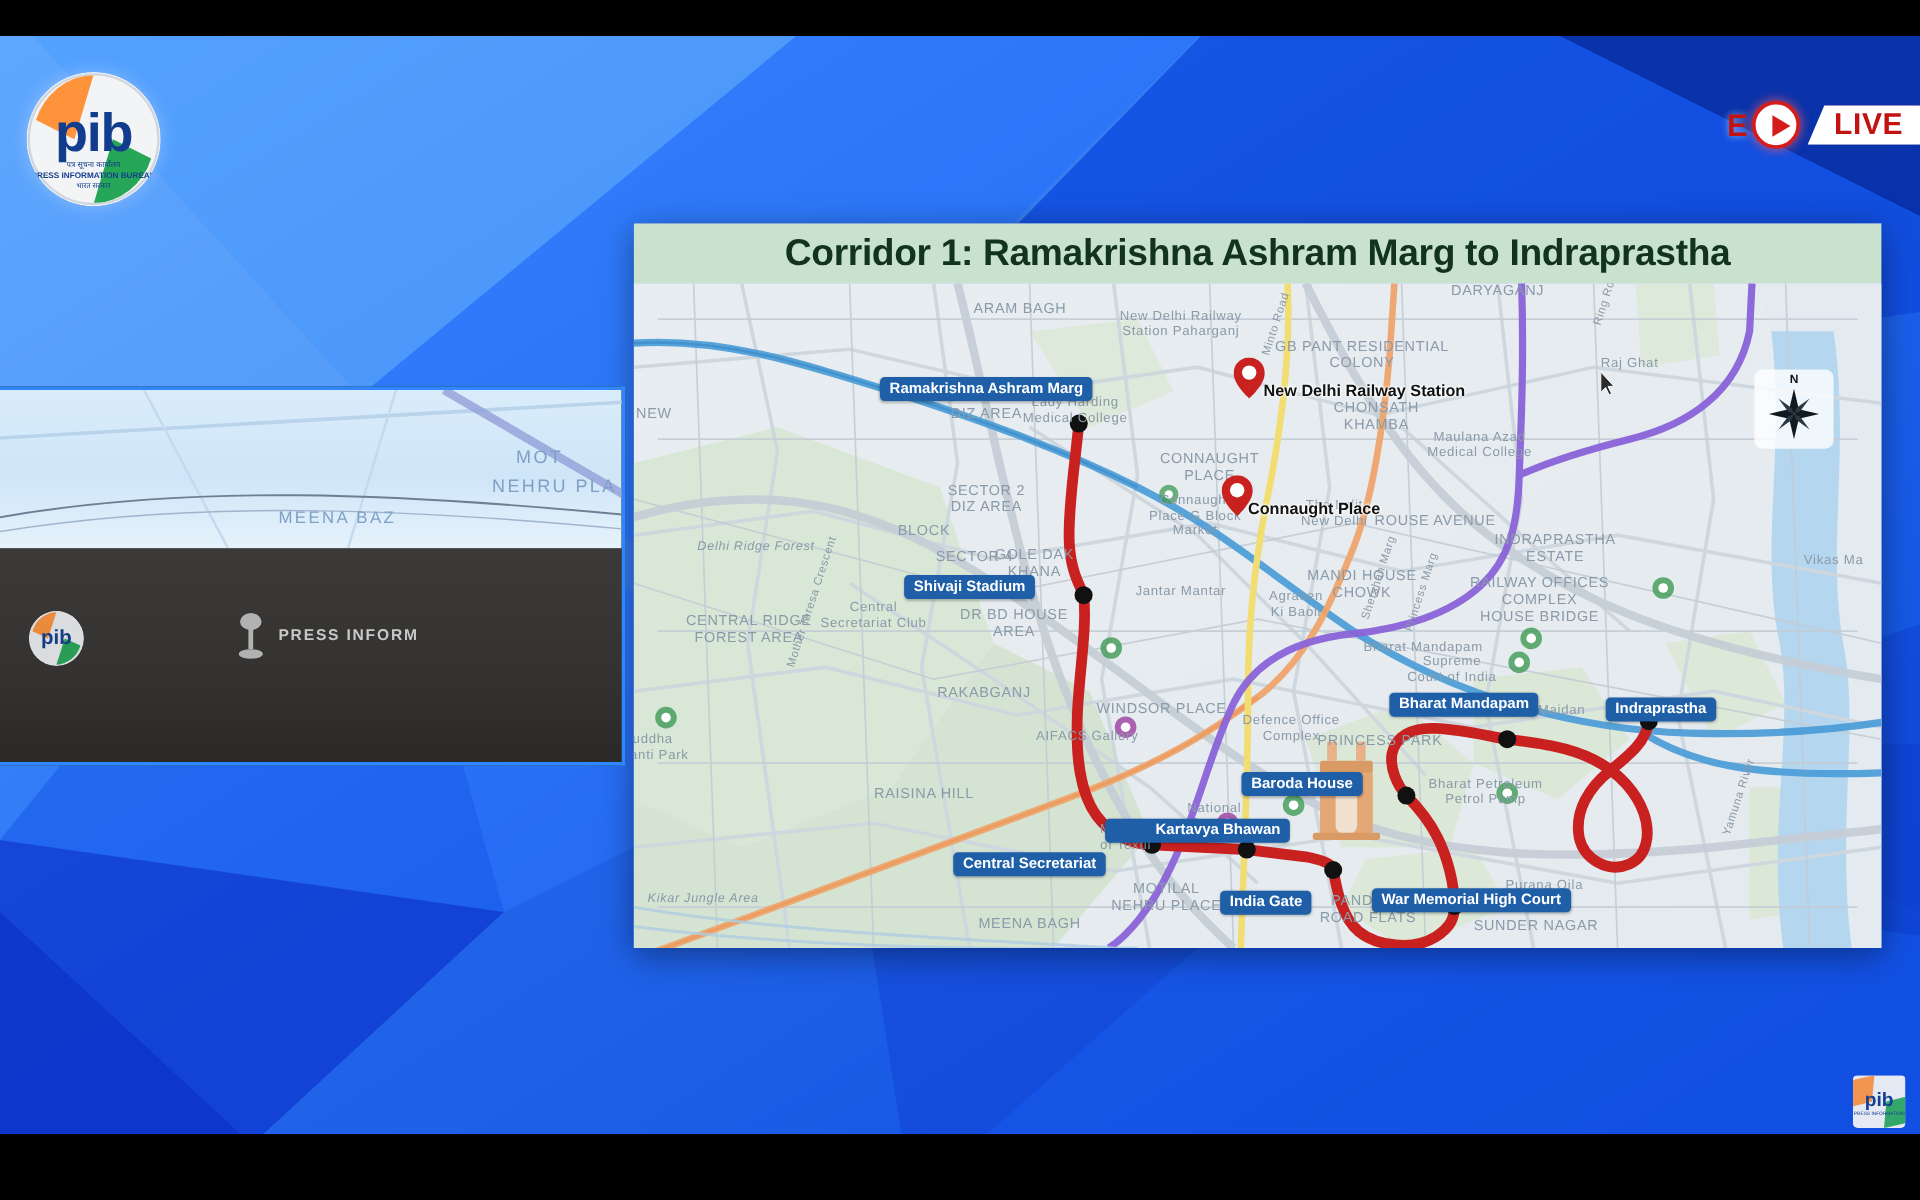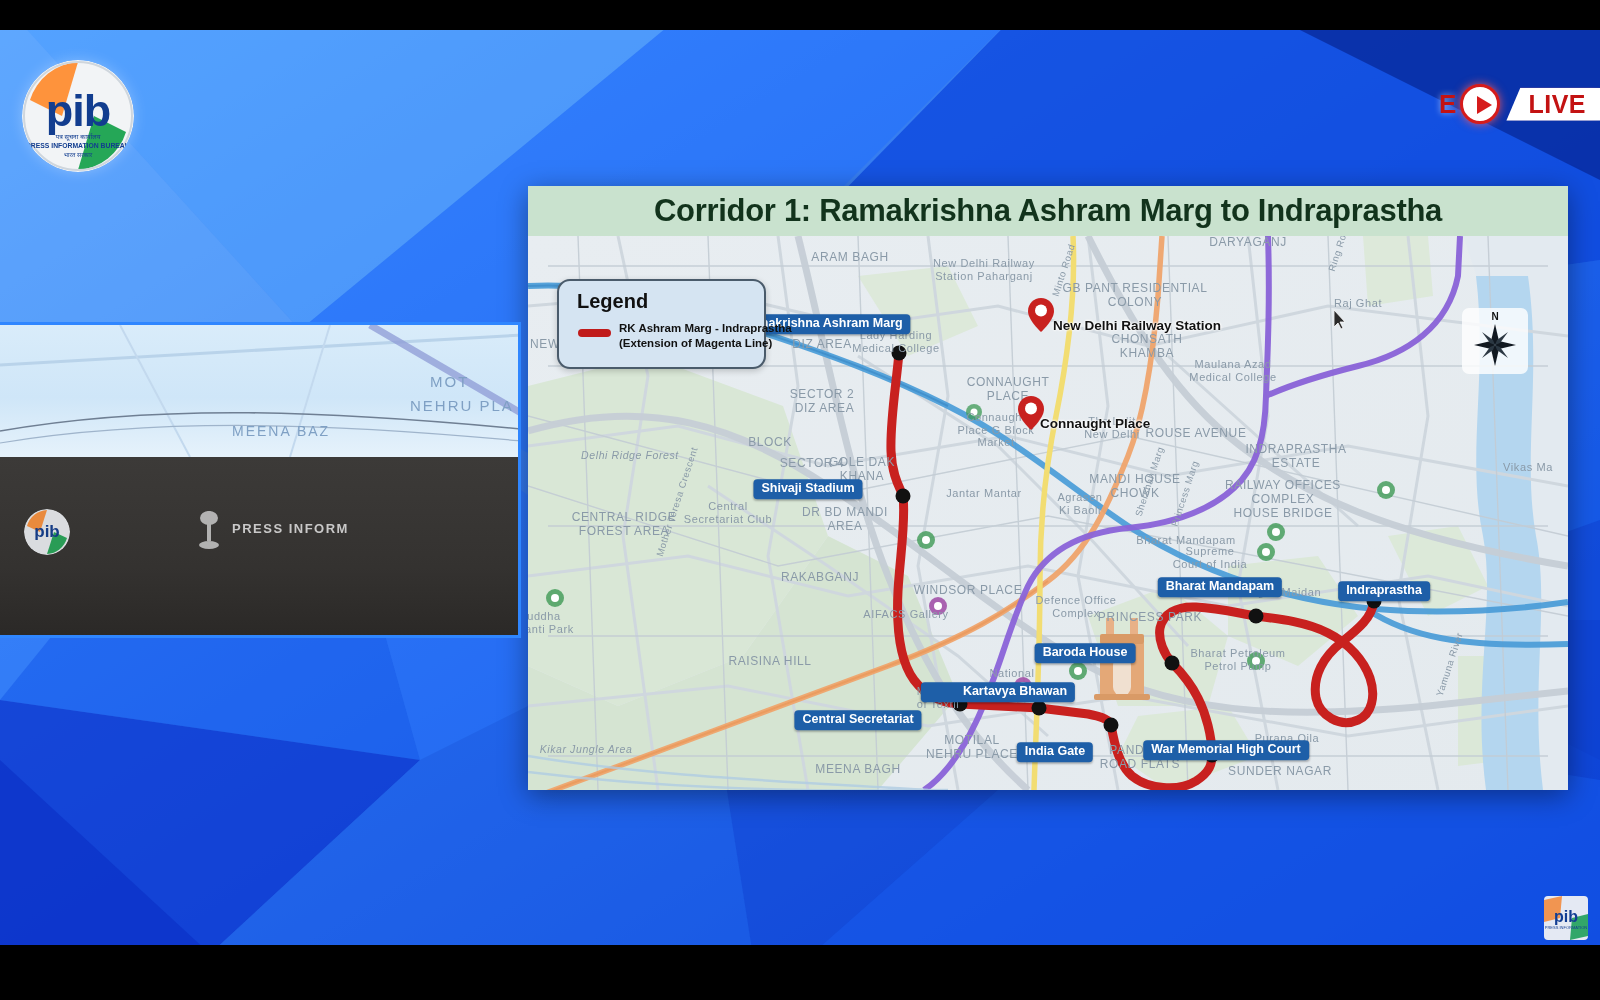--- a/index.html
+++ b/index.html
@@ -362,28 +362,28 @@
       <div id="area-labels">
           <div class="map-area-label big" style="left: 322px; top: 22px; transform: translate(-50%, -50%);"><span>ARAM BAGH</span></div>
           <div class="map-area-label big" style="left: 720px; top: 7px; transform: translate(-50%, -50%);"><span>DARYAGANJ</span></div>
           <div class="map-area-label " style="left: 830px; top: 67px; transform: translate(-50%, -50%);"><span>Raj Ghat</span></div>
           <div class="map-area-label big" style="left: 607px; top: 60px; transform: translate(-50%, -50%);"><span>GB PANT RESIDENTIAL</span><br><span>COLONY</span></div>
           <div class="map-area-label big" style="left: 619px; top: 111px; transform: translate(-50%, -50%);"><span>CHONSATH</span><br><span>KHAMBA</span></div>
           <div class="map-area-label " style="left: 705px; top: 135px; transform: translate(-50%, -50%);"><span>Maulana Azad</span><br><span>Medical College</span></div>
           <div class="map-area-label " style="left: 456px; top: 34px; transform: translate(-50%, -50%);"><span>New Delhi Railway</span><br><span>Station Paharganj</span></div>
           <div class="map-area-label big" style="left: 294px; top: 102px; transform: translate(-50%, -50%);"><span>SECTOR C</span><br><span>DIZ AREA</span></div>
           <div class="map-area-label " style="left: 368px; top: 106px; transform: translate(-50%, -50%);"><span>Lady Harding</span><br><span>Medical College</span></div>
-          <div class="map-area-label big" style="left: 294px; top: 166px; transform: translate(-50%, -50%); text-align: right;"><span>SECTOR 2</span><br><span>DIZ AREA</span></div>
+          <div class="map-area-label big" style="left: 294px; top: 180px; transform: translate(-50%, -50%);"><span>SECTOR 2</span><br><span>DIZ AREA</span></div>
           <div class="map-area-label big" style="left: 242px; top: 207px; transform: translate(-50%, -50%);"><span>BLOCK</span></div>
           <div class="map-area-label big" style="left: 284px; top: 228px; transform: translate(-50%, -50%);"><span>SECTOR 4</span></div>
           <div class="map-area-label big" style="left: 334px; top: 234px; transform: translate(-50%, -50%);"><span>GOLE DAK</span><br><span>KHANA</span></div>
           <div class="map-area-label italic" style="left: 102px; top: 219px; transform: translate(-50%, -50%);"><span>Delhi Ridge Forest</span></div>
           <div class="map-area-label big" style="left: 96px; top: 289px; transform: translate(-50%, -50%);"><span>CENTRAL RIDGE</span><br><span>FOREST AREA</span></div>
           <div class="map-area-label " style="left: 200px; top: 277px; transform: translate(-50%, -50%);"><span>Central</span><br><span>Secretariat Club</span></div>
-          <div class="map-area-label big" style="left: 317px; top: 284px; transform: translate(-50%, -50%);"><span>DR BD MANDI</span><br><span>AREA</span></div>
+          <div class="map-area-label big" style="left: 317px; top: 284px; transform: translate(-50%, -50%);"><span>DR BD HOUSE</span><br><span>AREA</span></div>
           <div class="map-area-label big" style="left: 292px; top: 342px; transform: translate(-50%, -50%);"><span>RAKABGANJ</span></div>
           <div class="map-area-label " style="left: 456px; top: 257px; transform: translate(-50%, -50%);"><span>Jantar Mantar</span></div>
           <div class="map-area-label big" style="left: 480px; top: 154px; transform: translate(-50%, -50%);"><span>CONNAUGHT</span><br><span>PLACE</span></div>
           <div class="map-area-label " style="left: 468px; top: 194px; transform: translate(-50%, -50%);"><span>Connaught</span><br><span>Place G Block</span><br><span>Market</span></div>
           <div class="map-area-label " style="left: 584px; top: 192px; transform: translate(-50%, -50%);"><span>The Lalit</span><br><span>New Delhi</span></div>
           <div class="map-area-label big" style="left: 668px; top: 198px; transform: translate(-50%, -50%);"><span>ROUSE AVENUE</span></div>
           <div class="map-area-label big" style="left: 768px; top: 221px; transform: translate(-50%, -50%);"><span>INDRAPRASTHA</span><br><span>ESTATE</span></div>
           <div class="map-area-label big" style="left: 755px; top: 264px; transform: translate(-50%, -50%);"><span>RAILWAY OFFICES</span><br><span>COMPLEX</span><br><span>HOUSE BRIDGE</span></div>
           <div class="map-area-label " style="left: 1000px; top: 231px; transform: translate(-50%, -50%);"><span>Vikas Ma</span></div>
           <div class="map-area-label " style="left: 552px; top: 268px; transform: translate(-50%, -50%);"><span>Agrasen</span><br><span>Ki Baoli</span></div>
@@ -433,26 +433,20 @@
             <circle cx="13" cy="12.5" r="6" fill="#fff"></circle>
           </svg>
           <div class="poi-label" style="left: 525px; top: 90px; transform: translate(0px, -50%);">New Delhi Railway Station</div>
           <svg viewBox="0 0 26 34" class="pin" style="left: 490px; top: 160px;">
             <path d="M13 0C5.8 0 0 5.8 0 13c0 9.5 13 21 13 21s13-11.5 13-21C26 5.8 20.2 0 13 0z" fill="#c8211f"></path>
             <circle cx="13" cy="12.5" r="6" fill="#fff"></circle>
           </svg>
           <div class="poi-label" style="left: 512px; top: 188px; transform: translate(0px, -50%);">Connaught Place</div>
         </div>
 
-      <div id="legend">
-        <div id="legend-title">Legend</div>
-        <div id="legend-swatch"></div>
-        <div id="legend-line1">RK Ashram Marg - Indraprastha</div>
-        <div id="legend-line2">(Extension of Magenta Line)</div>
-      </div>
 
       <div id="compass">
         <div class="n">N</div>
         <svg viewBox="0 0 66 66">
           <g transform="translate(33,37)">
             <polygon points="0,-21 4,-4 0,0 -4,-4" fill="#101820"></polygon>
             <polygon points="0,21 4,4 0,0 -4,4" fill="#101820"></polygon>
             <polygon points="-21,0 -4,4 0,0 -4,-4" fill="#101820"></polygon>
             <polygon points="21,0 4,4 0,0 4,-4" fill="#101820"></polygon>
             <polygon points="-13,-13 -2,-5 0,0 -5,-2" fill="#2a3742"></polygon>

